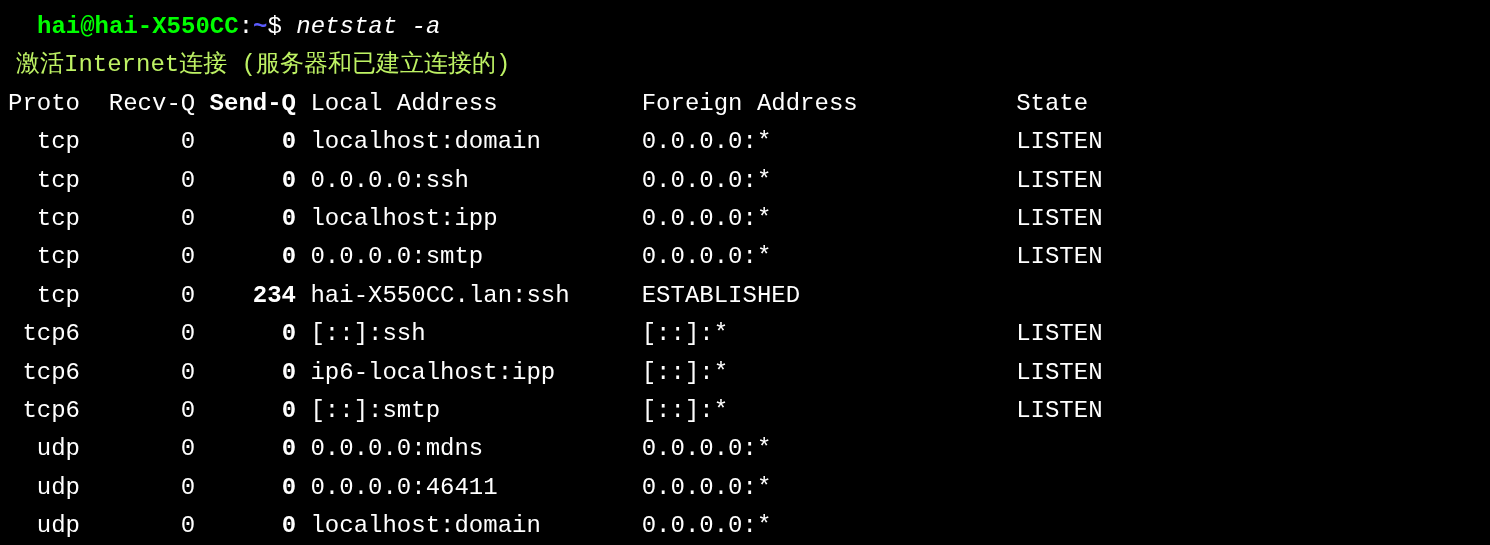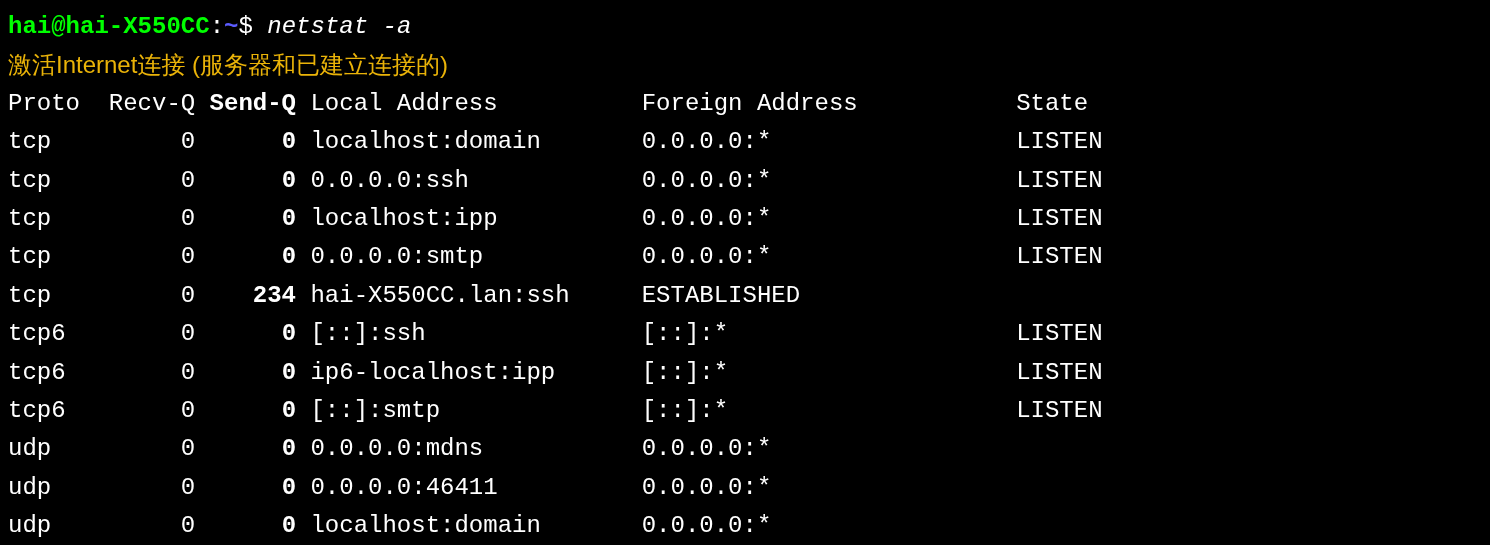--- a/index.html
+++ b/index.html
@@ -15,51 +15,53 @@
       line-height: 1.6;
       padding: 8px;
       white-space: nowrap;
       overflow: hidden;
       width: 1490px;
       height: 545px;
     }
     .prompt-line {
       display: flex;
       flex-wrap: nowrap;
+      margin-left: 29px;
     }
     .prompt-user {
       color: #00ff00;
       font-weight: bold;
     }
     .prompt-colon {
       color: #ffffff;
     }
     .prompt-path {
       color: #5c5cff;
       font-weight: bold;
     }
     .prompt-dollar {
       color: #ffffff;
     }
     .command {
       color: #ffffff;
       font-style: italic;
     }
     .output-line {
-      color: #eab308;
+      color: #bef264;
       white-space: pre;
-      font-family: Liberation Sans, sans-serif;
+      font-family: Liberation Mono, monospace;
+      margin-left: 8px;
     }
     .table-row {
       display: flex;
       white-space: pre;
     }
     .col-proto {
       width: 5ch;
-      text-align: left;
+      text-align: right;
       font-family: Liberation Mono, monospace;
     }
     .col-recvq {
       width: 8ch;
       text-align: right;
     }
     .col-sendq {
       width: 7ch;
       text-align: right;
       font-weight: bold;

